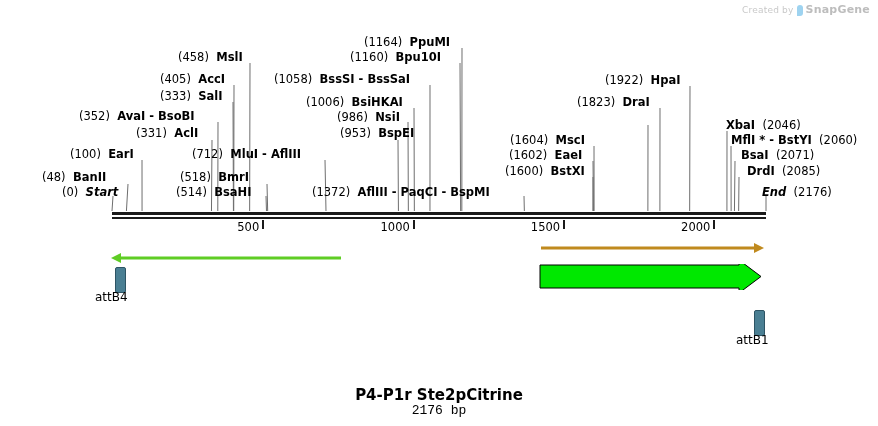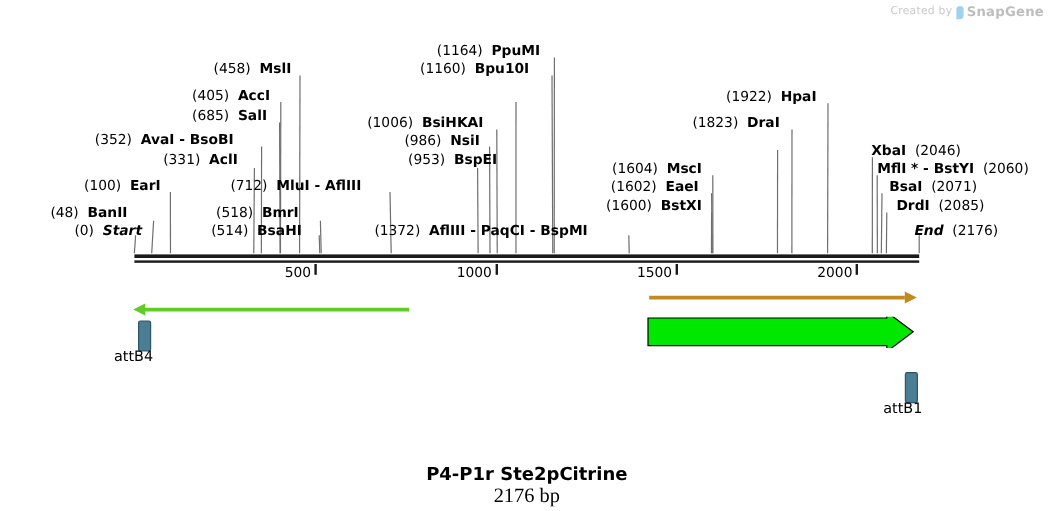--- a/index.html
+++ b/index.html
@@ -109,23 +109,23 @@
     text-align: center;
     font-size: 15px;
     font-weight: bold;
     color: #000;
     font-family: "DejaVu Sans", sans-serif;
   }
   .subtitle {
     position: absolute;
     width: 878px;
     text-align: center;
-    font-size: 17px;
-    color: #000;
-    font-family: Liberation Serif, serif;
+    font-size: 13px;
+    color: #000;
+    font-family: Liberation Mono, monospace;
   }
 </style>
 </head>
 <body>
 
 <div id="map">
     <svg width="878" height="426" style="position: absolute; left: 0px; top: 0px;">
       <line x1="113" y1="196" x2="112" y2="211" stroke="#6e6e6e" stroke-width="1"></line>
       <line x1="128" y1="184" x2="126.42647058823529" y2="211" stroke="#6e6e6e" stroke-width="1"></line>
       <line x1="142" y1="160" x2="142.05514705882354" y2="211" stroke="#6e6e6e" stroke-width="1"></line>
@@ -154,29 +154,30 @@
       <line x1="731" y1="146" x2="731.1360294117646" y2="211" stroke="#6e6e6e" stroke-width="1"></line>
       <line x1="735" y1="161" x2="734.4420955882354" y2="211" stroke="#6e6e6e" stroke-width="1"></line>
       <line x1="739" y1="177" x2="738.6498161764706" y2="211" stroke="#6e6e6e" stroke-width="1"></line>
       <line x1="766" y1="196" x2="766" y2="211" stroke="#6e6e6e" stroke-width="1"></line>
     </svg>
     <div class="label" style="left: 62px; top: 186px;"><span class="pos">(0)</span>&nbsp;&nbsp;<span><span class="enz ital">Start</span></span></div>
     <div class="label" style="left: 42px; top: 171px;"><span class="pos">(48)</span>&nbsp;&nbsp;<span><span class="enz">BanII</span></span></div>
     <div class="label" style="left: 70px; top: 148px;"><span class="pos">(100)</span>&nbsp;&nbsp;<span><span class="enz">EarI</span></span></div>
     <div class="label" style="left: 136px; top: 127px;"><span class="pos">(331)</span>&nbsp;&nbsp;<span><span class="enz">AclI</span></span></div>
     <div class="label" style="left: 79px; top: 110px;"><span class="pos">(352)</span>&nbsp;&nbsp;<span><span class="enz">AvaI</span><span class="sep"> - </span><span class="enz">BsoBI</span></span></div>
-    <div class="label" style="left: 160px; top: 90px;"><span class="pos">(685)</span>&nbsp;&nbsp;<span><span class="enz">SalI</span></span></div>
+    <div class="label" style="left: 160px; top: 90px;"><span class="pos">(333)</span>&nbsp;&nbsp;<span><span class="enz">SalI</span></span></div>
     <div class="label" style="left: 160px; top: 73px;"><span class="pos">(405)</span>&nbsp;&nbsp;<span><span class="enz">AccI</span></span></div>
     <div class="label" style="left: 178px; top: 51px;"><span class="pos">(458)</span>&nbsp;&nbsp;<span><span class="enz">MslI</span></span></div>
     <div class="label" style="left: 176px; top: 186px;"><span class="pos">(514)</span>&nbsp;&nbsp;<span><span class="enz">BsaHI</span></span></div>
     <div class="label" style="left: 180px; top: 171px;"><span class="pos">(518)</span>&nbsp;&nbsp;<span><span class="enz">BmrI</span></span></div>
     <div class="label" style="left: 192px; top: 148px;"><span class="pos">(712)</span>&nbsp;&nbsp;<span><span class="enz">MluI</span><span class="sep"> - </span><span class="enz">AflIII</span></span></div>
     <div class="label" style="left: 340px; top: 127px;"><span class="pos">(953)</span>&nbsp;&nbsp;<span><span class="enz">BspEI</span></span></div>
     <div class="label" style="left: 337px; top: 111px;"><span class="pos">(986)</span>&nbsp;&nbsp;<span><span class="enz">NsiI</span></span></div>
     <div class="label" style="left: 306px; top: 96px;"><span class="pos">(1006)</span>&nbsp;&nbsp;<span><span class="enz">BsiHKAI</span></span></div>
+    <div class="label" style="left: 274px; top: 73px;"><span class="pos">(1058)</span>&nbsp;&nbsp;<span><span class="enz">BssSI</span><span class="sep"> - </span><span class="enz">BssSaI</span></span></div>
     <div class="label" style="left: 350px; top: 51px;"><span class="pos">(1160)</span>&nbsp;&nbsp;<span><span class="enz">Bpu10I</span></span></div>
     <div class="label" style="left: 364px; top: 36px;"><span class="pos">(1164)</span>&nbsp;&nbsp;<span><span class="enz">PpuMI</span></span></div>
     <div class="label" style="left: 312px; top: 186px;"><span class="pos">(1372)</span>&nbsp;&nbsp;<span><span class="enz">AflIII</span><span class="sep"> - </span><span class="enz">PaqCI</span><span class="sep"> - </span><span class="enz">BspMI</span></span></div>
     <div class="label" style="left: 505px; top: 165px;"><span class="pos">(1600)</span>&nbsp;&nbsp;<span><span class="enz">BstXI</span></span></div>
     <div class="label" style="left: 509px; top: 149px;"><span class="pos">(1602)</span>&nbsp;&nbsp;<span><span class="enz">EaeI</span></span></div>
     <div class="label" style="left: 510px; top: 134px;"><span class="pos">(1604)</span>&nbsp;&nbsp;<span><span class="enz">MscI</span></span></div>
     <div class="label" style="left: 577px; top: 96px;"><span class="pos">(1823)</span>&nbsp;&nbsp;<span><span class="enz">DraI</span></span></div>
     <div class="label" style="left: 605px; top: 74px;"><span class="pos">(1922)</span>&nbsp;&nbsp;<span><span class="enz">HpaI</span></span></div>
     <div class="label" style="left: 726px; top: 119px;"><span><span class="enz">XbaI</span></span>&nbsp;&nbsp;<span class="pos">(2046)</span></div>
     <div class="label" style="left: 731px; top: 134px;"><span><span class="enz">MflI *</span><span class="sep"> - </span><span class="enz">BstYI</span></span>&nbsp;&nbsp;<span class="pos">(2060)</span></div>

